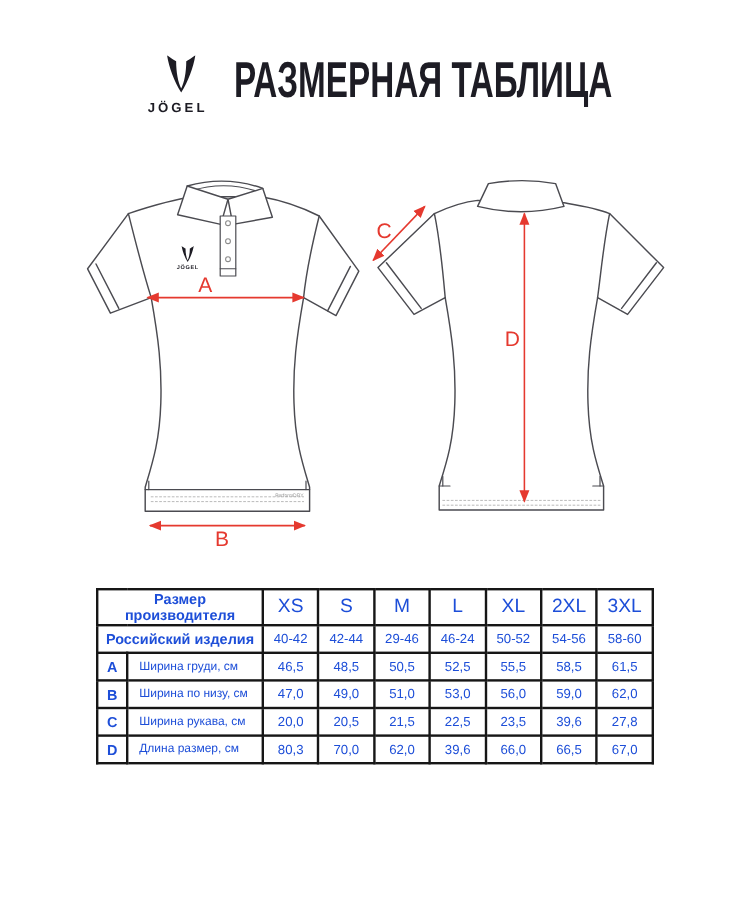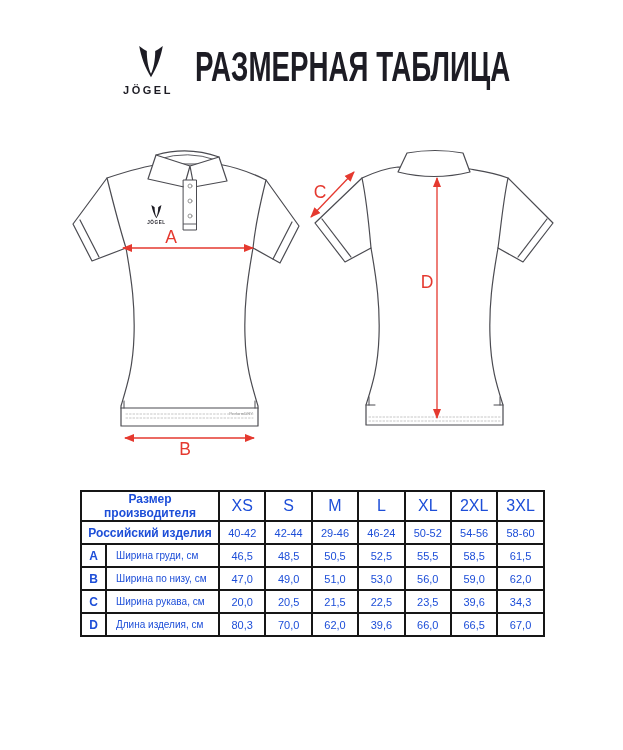--- a/index.html
+++ b/index.html
@@ -181,25 +181,25 @@
       </tr>
       <tr>
         <th class="letter">C</th>
         <td class="name">Ширина рукава, см</td>
         <td>20,0</td>
         <td>20,5</td>
         <td>21,5</td>
         <td>22,5</td>
         <td>23,5</td>
         <td>39,6</td>
-        <td>34,3</td>
+        <td>27,8</td>
       </tr>
       <tr>
         <th class="letter">D</th>
-        <td class="name">Длина изделия, см</td>
+        <td class="name">Длина размер, см</td>
         <td>80,3</td>
         <td>70,0</td>
         <td>62,0</td>
         <td>39,6</td>
         <td>66,0</td>
         <td>66,5</td>
         <td>67,0</td>
       </tr>
     </tbody>
   </table>

